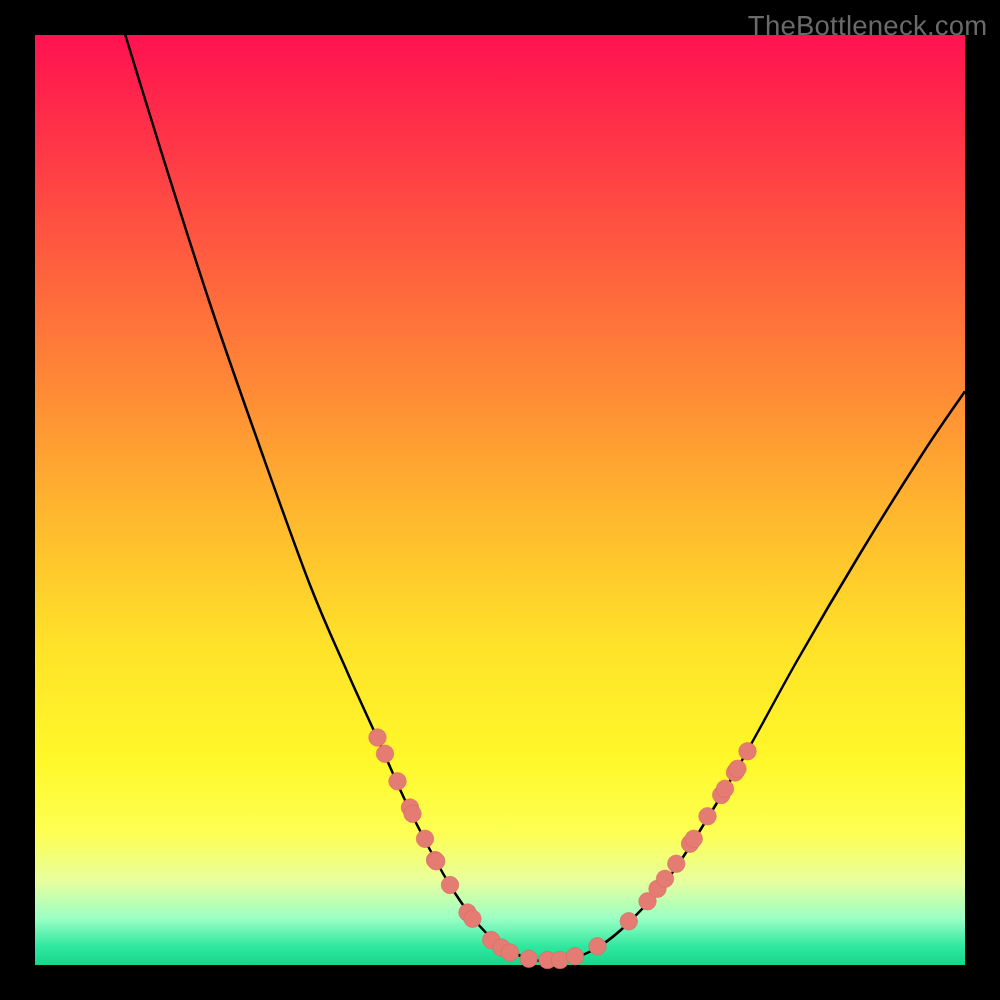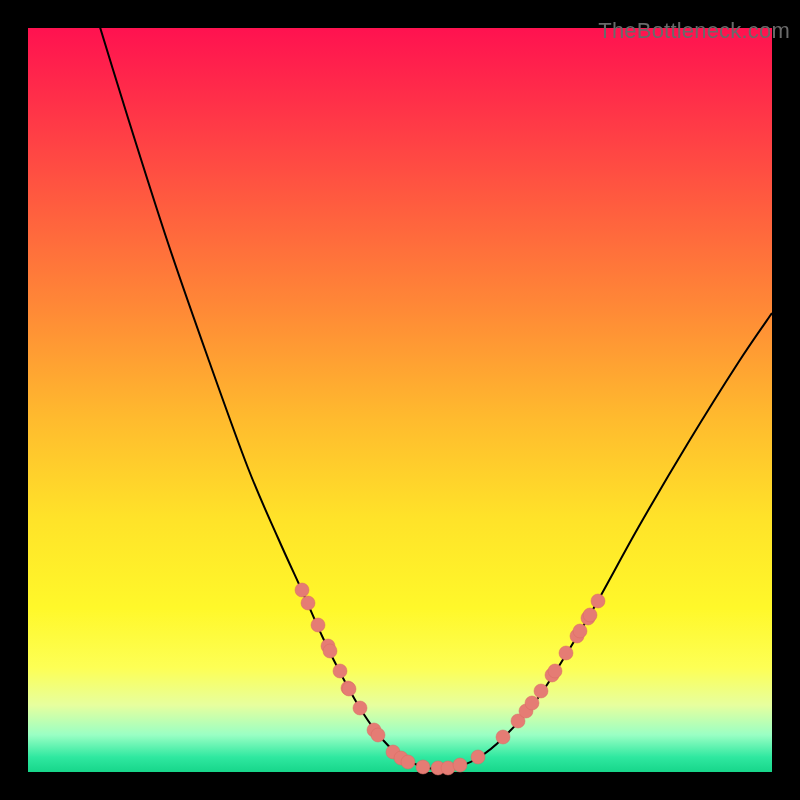--- a/index.html
+++ b/index.html
@@ -27,21 +27,21 @@
       #fff82a 78%,
       #fdff55 86%,
       #e7ff9e 91%,
       #9affc4 95%,
       #2fe8a0 98%,
       #17d68a 100%
     );
   }
   .watermark {
     position: absolute;
-    top: 18px;
+    top: 8px;
     right: 10px;
     color: #6a6a6a;
     font-size: 22px;
     font-weight: 500;
     letter-spacing: 0.2px;
     user-select: none;
   }
   svg.curve {
     position: absolute;
     left: 0;

